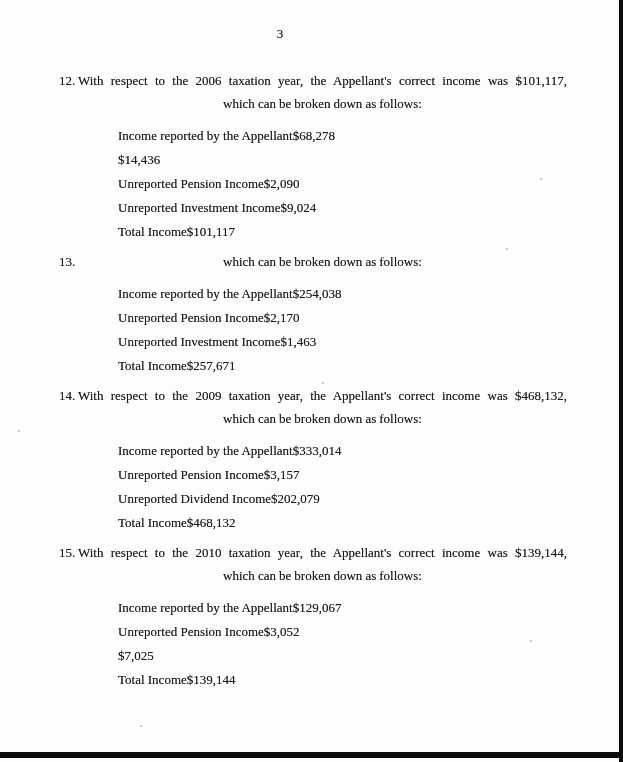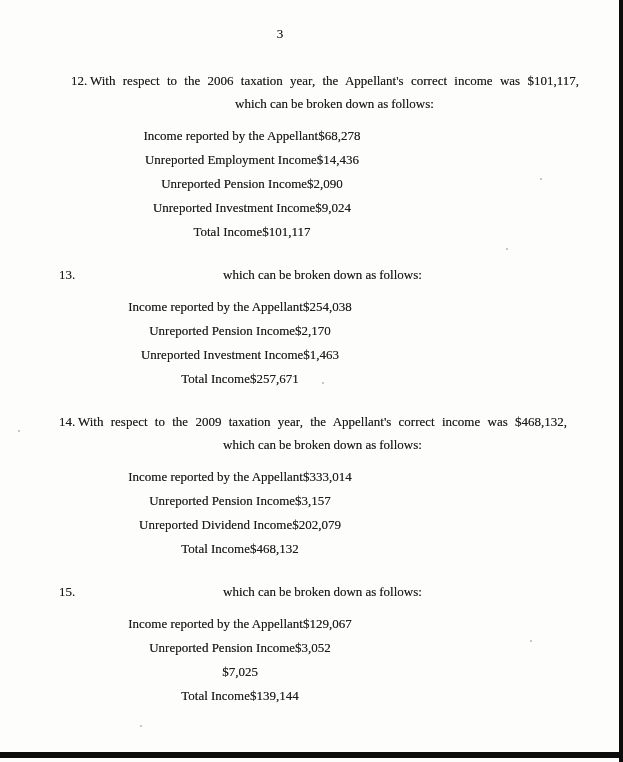--- a/index.html
+++ b/index.html
@@ -12,42 +12,42 @@
     overflow: hidden;
     text-shadow: 0 0 0.5px rgba(20,20,20,0.55);
   }
   .page { padding-top: 26px; }
   .page-number {
     width: 560px;
     text-align: center;
     font-size: 13px;
     line-height: 16px;
   }
-  .section { margin-top: 19px; overflow: hidden; }
-  .section.first { margin-top: 27px; margin-left: 12px; }
+  .section { margin-top: 6px; overflow: hidden; }
+  .section.first { margin-top: 27px; }
   .heading {
     position: relative;
     margin-left: 59px;
     width: 508px;
     padding-left: 19px;
     font-size: 13px;
     line-height: 23px;
     word-spacing: -0.2px;
   }
   .heading .num {
     position: absolute;
     left: 0;
     top: 0;
   }
   .hline1 { text-align: justify; text-align-last: justify; }
   .hline2 { text-align: center; font-family: Liberation Serif, serif; }
   .btable { margin-left: 118px; margin-top: 9px; width: 244px; }
   .row {
     display: flex;
-    justify-content: center;
+    justify-content: flex-start;
     align-items: baseline;
     font-size: 13px;
     line-height: 24px;
   }
   .val { text-align: right; white-space: nowrap; }
   .val.u { text-underline-offset: 2px; }
   .edge-right {
     position: absolute;
     top: 0; right: 0;
     width: 4px; height: 762px;
@@ -79,21 +79,20 @@
       <span class="num">12.</span>
       <div class="hline1">With respect to the 2006 taxation year, the Appellant's correct income was $101,117,</div>
       <div class="hline2">which can be broken down as follows:</div>
     </div>
     <div class="btable">
       <div class="row">
         <span class="lbl">Income reported by the Appellant</span>
         <span class="val">$68,278</span>
       </div>
       <div class="row">
-        <span class="lbl">Unreported Employment Income</span>
         <span class="val">$14,436</span>
       </div>
       <div class="row">
         <span class="lbl">Unreported Pension Income</span>
         <span class="val">$2,090</span>
       </div>
       <div class="row">
         <span class="lbl">Unreported Investment Income</span>
         <span class="val u">$9,024</span>
       </div>
@@ -151,20 +150,21 @@
       <div class="row">
         <span class="lbl">Total Income</span>
         <span class="val">$468,132</span>
       </div>
     </div>
   </div>
 
   <div class="section">
     <div class="heading">
       <span class="num">15.</span>
+      <div class="hline1">With respect to the 2010 taxation year, the Appellant's correct income was $139,144,</div>
       <div class="hline2">which can be broken down as follows:</div>
     </div>
     <div class="btable">
       <div class="row">
         <span class="lbl">Income reported by the Appellant</span>
         <span class="val">$129,067</span>
       </div>
       <div class="row">
         <span class="lbl">Unreported Pension Income</span>
         <span class="val">$3,052</span>

